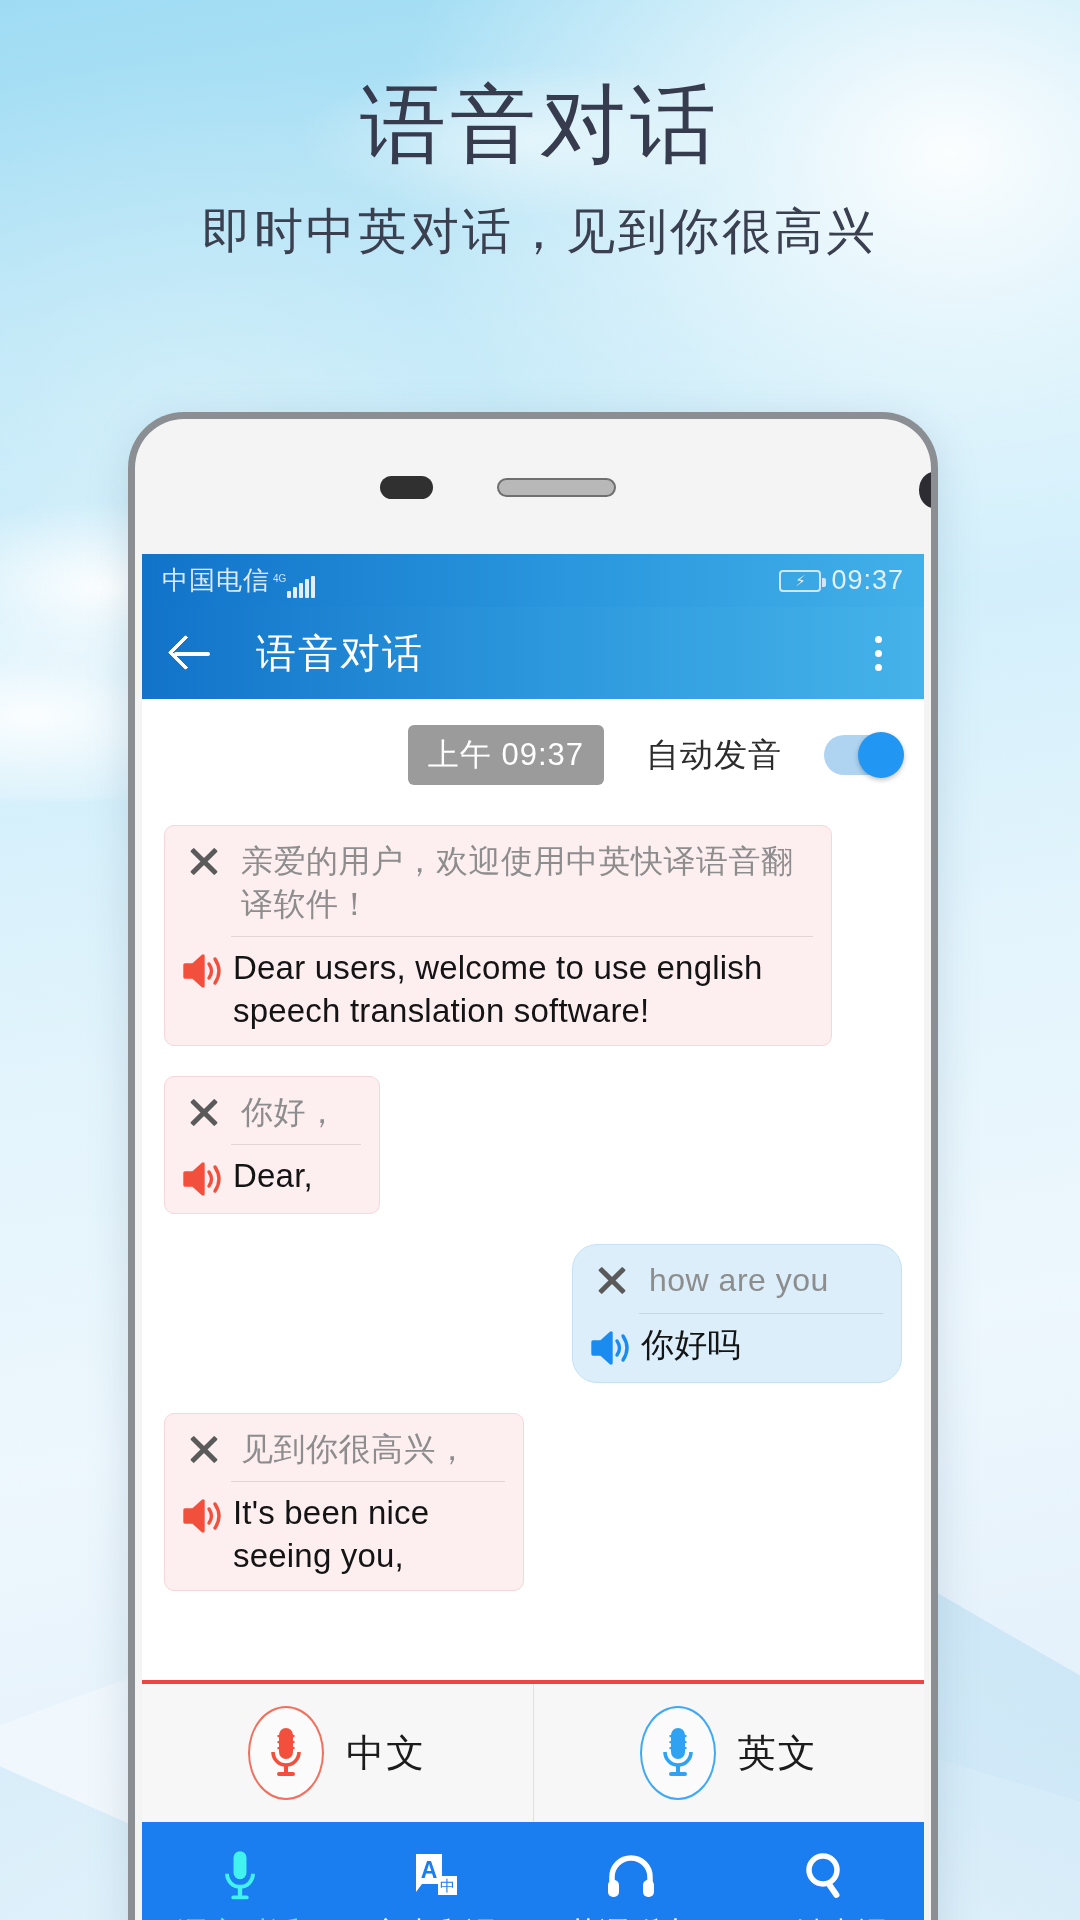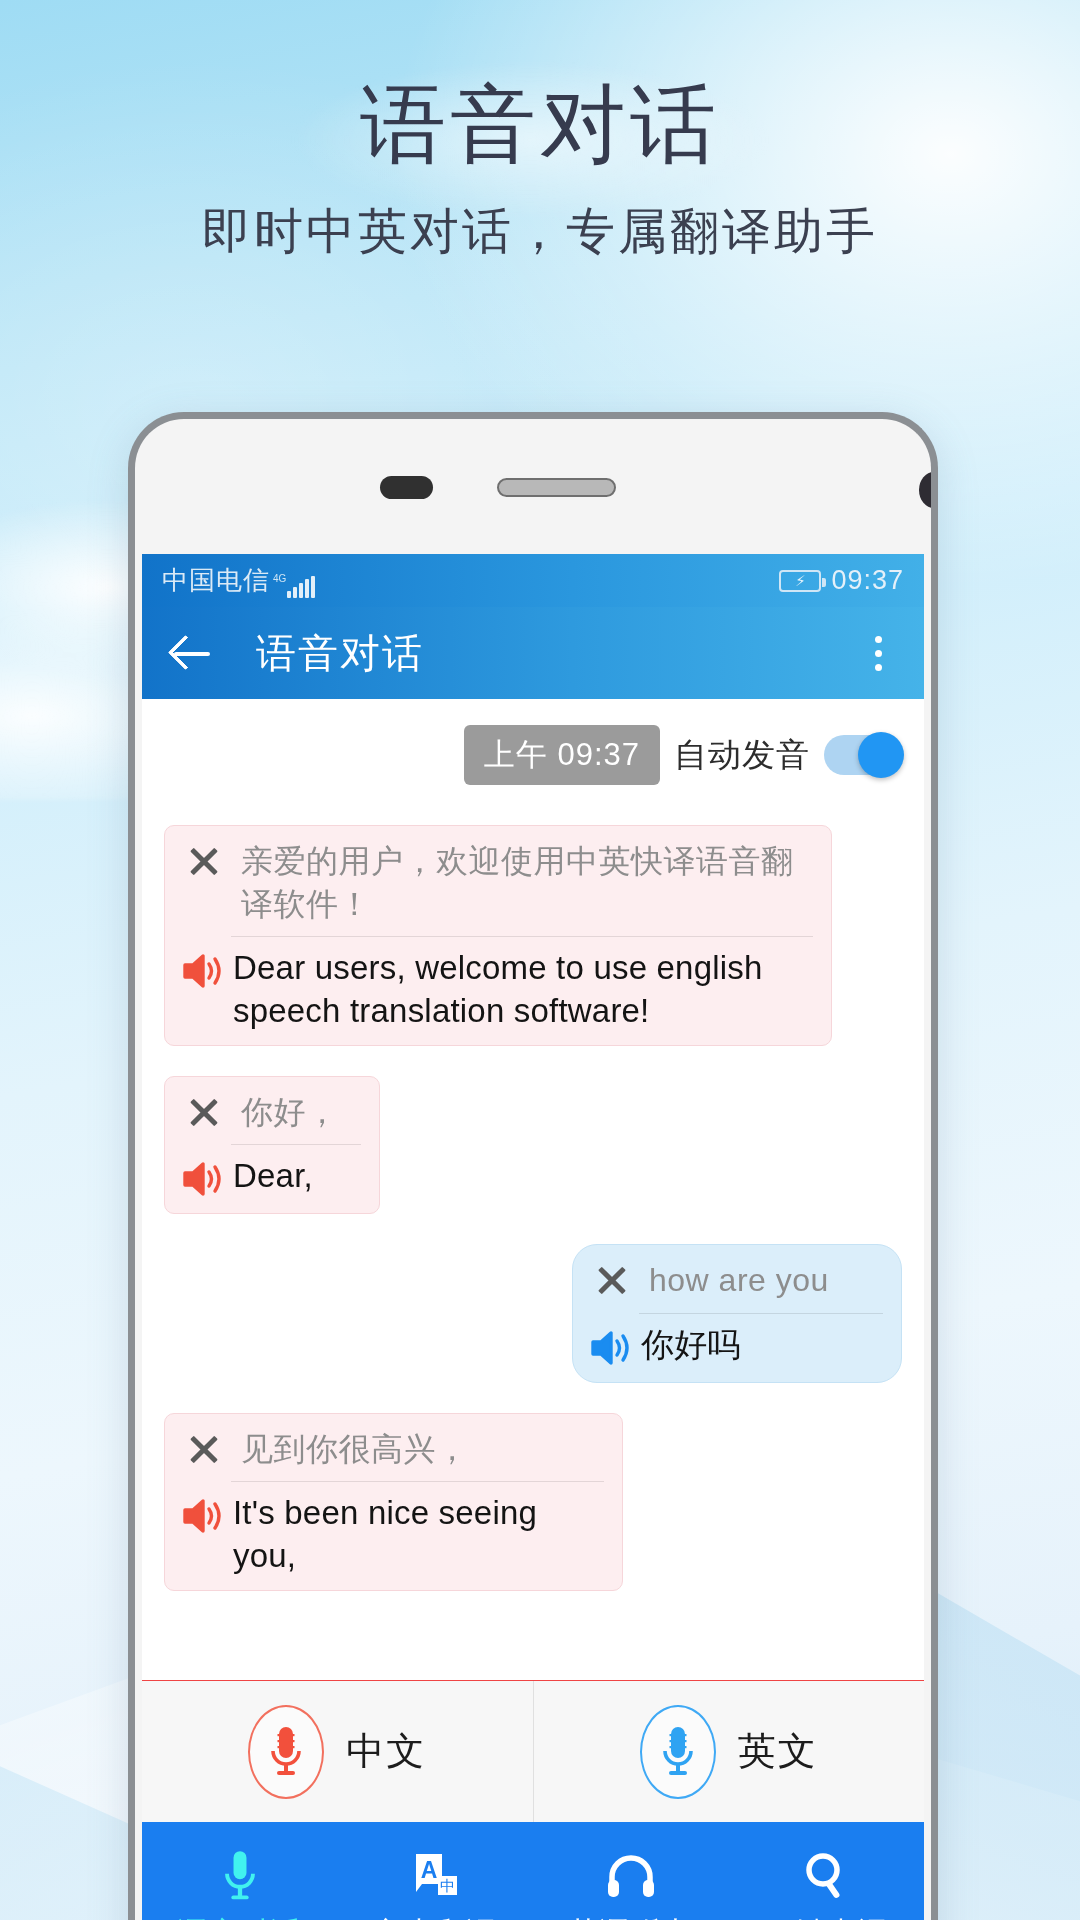--- a/index.html
+++ b/index.html
@@ -127,21 +127,21 @@
     border-left:4px solid #fff; border-bottom:4px solid #fff; transform:rotate(45deg);
     border-radius:2px;
   }
   .tb-title { margin-left:42px; color:#fff; font-size:40px; letter-spacing:2px; }
   .tb-menu { margin-left:auto; width:40px; height:46px; display:flex; flex-direction:column;
              align-items:center; justify-content:center; gap:7px; cursor:pointer; }
   .tb-menu span { width:7px; height:7px; border-radius:50%; background:#fff; display:block; }
 
   
   .chat { flex:1 1 auto; background:#fff; position:relative; overflow:hidden; padding:0 22px; }
-  .toprow { display:flex; align-items:center; justify-content:flex-end; gap:14px; padding:26px 2px 10px 0; }
+  .toprow { display:flex; align-items:center; justify-content:flex-end; gap:42px; padding:26px 2px 10px 0; }
   .timebadge {
     background:#9b9b9b; color:#fff; font-size:31px; padding:9px 20px; border-radius:6px;
     letter-spacing:1px;
   }
   .autoplay-label { font-size:33px; color:#2d2d2d; letter-spacing:1px; }
   .switch {
     width:76px; height:40px; border-radius:20px; background:#aed4f2; position:relative; cursor:pointer;
   }
   .switch .knob {
     position:absolute; right:-4px; top:-3px; width:46px; height:46px; border-radius:50%;
@@ -169,25 +169,25 @@
 
   .spk { width:46px; flex:0 0 46px; height:44px; position:relative; margin-top:2px; cursor:pointer; }
   .spk svg { width:46px; height:44px; display:block; }
 
   .src-text { font-size:32px; color:#8d8d8d; line-height:1.35; margin-left:14px; letter-spacing:0.5px; }
   .dst-text { font-size:33px; color:#141414; line-height:1.3; margin-left:6px; letter-spacing:0.2px; }
 
   .w1 { width:668px; }
   .w2 { width:216px; }
   .w3 { width:330px;border-radius:25px; }
-  .w4 { width:459px; }
+  .w4 { width:360px; }
 
   
   .microw {
-    flex:0 0 142px; display:flex; background:#f7f7f7; border-top:1px solid #ef4444;
+    flex:0 0 142px; display:flex; background:#f7f7f7; border-top:4px solid #ef4444;
   }
   .micbtn {
     flex:1; display:flex; align-items:center; justify-content:center; gap:22px; cursor:pointer;
   }
   .micbtn + .micbtn { border-left:1px solid #e0e0e0; }
   .miccircle {
     width:76px; height:94px; border-radius:50%; display:flex; align-items:center; justify-content:center;
     background:#fbfbfb;
   }
   .miccircle.red { border:2px solid #f2705e; }
@@ -215,21 +215,21 @@
   <div class="bg-sky"></div>
   <div class="cloud-top"></div>
   <div class="cloud-left"></div>
   <div class="hill-1"></div>
   <div class="hill-2"></div>
   <div class="hill-3"></div>
 </div>
 
 <div class="headings">
   <div class="title">语音对话</div>
-  <div class="subtitle">即时中英对话，专属翻译助手</div>
+  <div class="subtitle">即时中英对话，见到你很高兴</div>
 </div>
 
 <div class="phone">
 
   <div class="phone-top">
     <div class="speaker-small"></div>
     <div class="speaker-bar"></div>
     <div class="front-camera"></div>
   </div>
 

